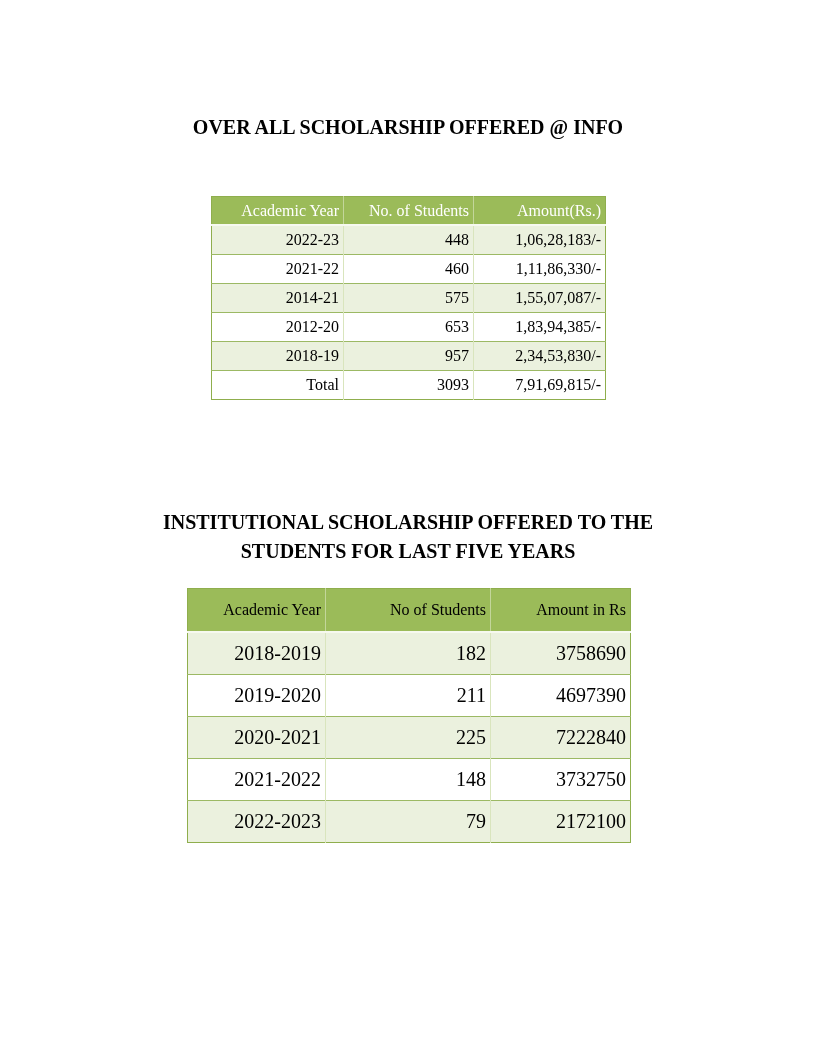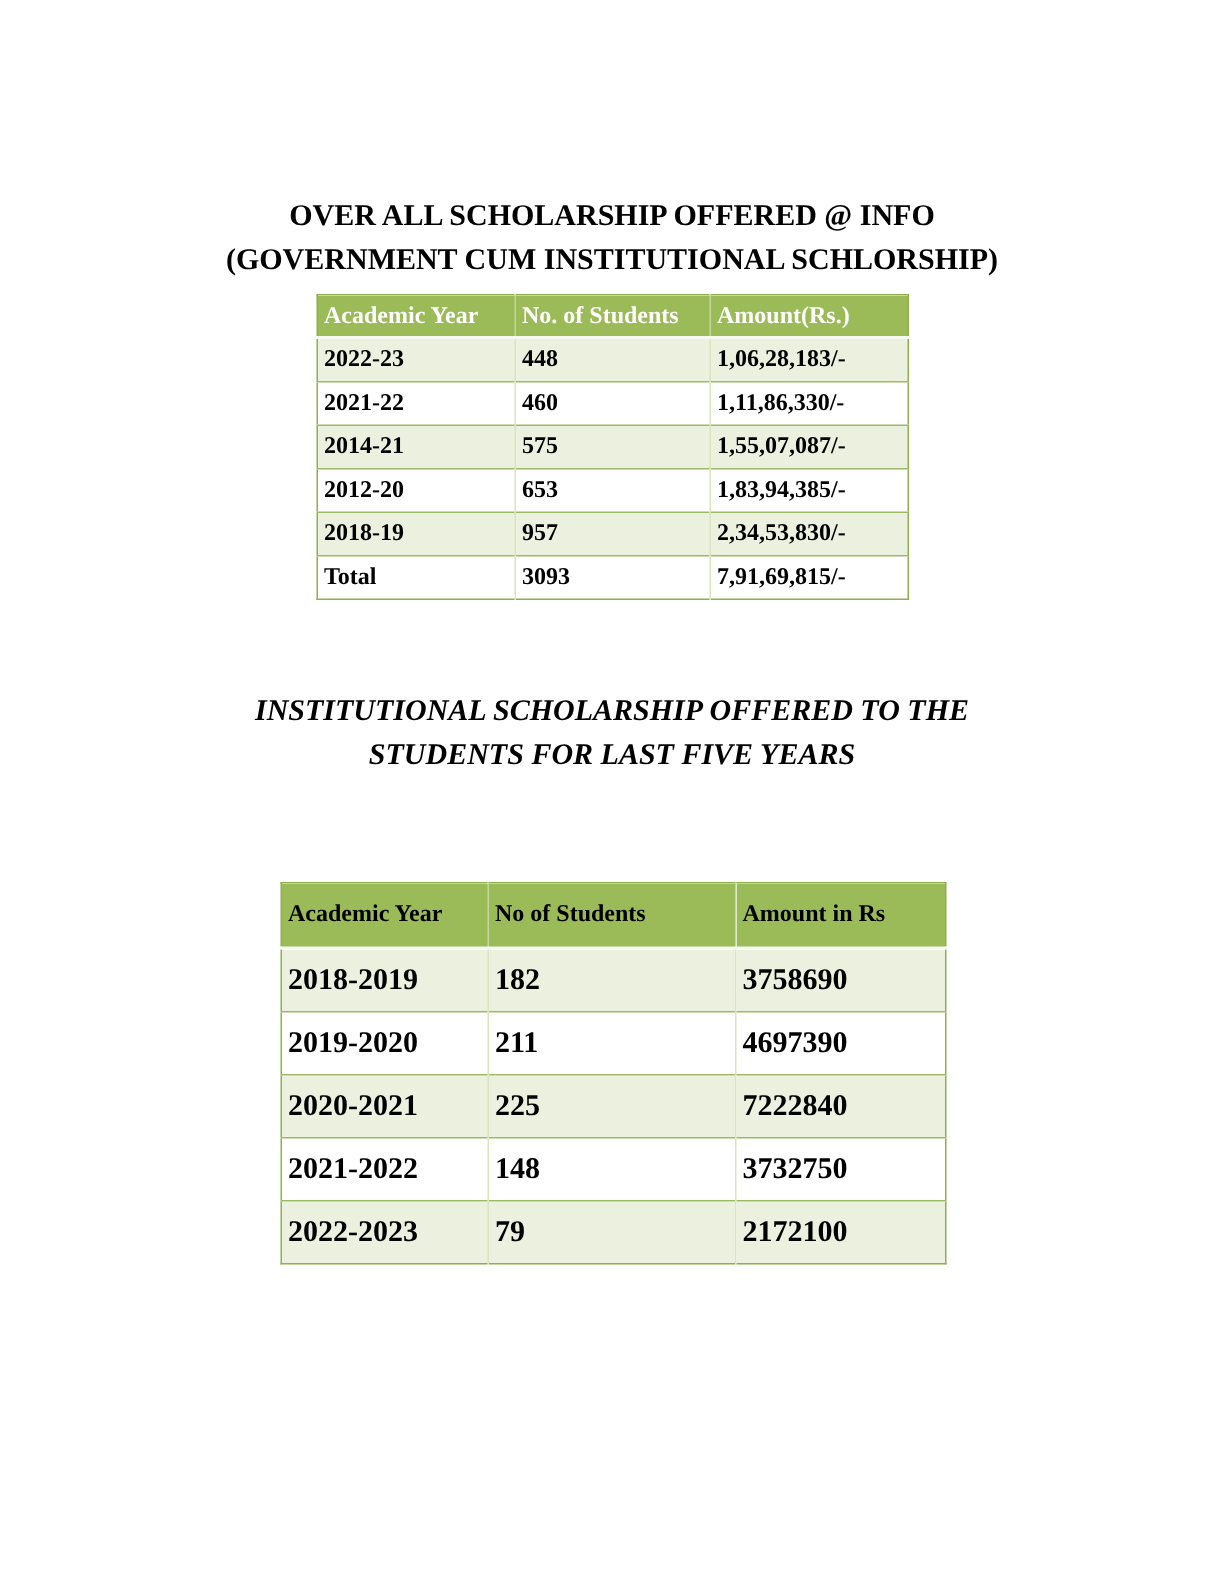--- a/index.html
+++ b/index.html
@@ -20,32 +20,32 @@
     left: 0;
     right: 0;
     margin: 0;
     text-align: center;
     font-size: 20px;
     line-height: 29px;
     font-weight: 700;
     color: #000000;
   }
   .title .line { display: block; }
-  .title1 { top: 130px; }
-  .title2 { top: 460px; font-style: italic; }
+  .title1 { top: 113px; }
+  .title2 { top: 508px; }
 
   table.sch-table {
     position: absolute;
     border-collapse: collapse;
     table-layout: fixed;
   }
   table.sch-table th,
   table.sch-table td {
-    font-weight: 700;
-    text-align: left;
+    font-weight: 400;
+    text-align: right;
     vertical-align: middle;
     padding: 0 4px;
     overflow: hidden;
   }
   
   table.sch-table {
     border: 1.5px solid var(--border-green, #8fae4d);
   }
   
   table.sch-table th {
@@ -97,21 +97,20 @@
     height: 41px;
   }
 </style>
 </head>
 <body>
 
 <div class="page">
 
   <h1 class="title title1">
     <span class="line">OVER ALL SCHOLARSHIP OFFERED @ INFO</span>
-    <span class="line">(GOVERNMENT CUM INSTITUTIONAL SCHLORSHIP)</span>
   </h1>
 
   <table class="sch-table table1">
     <colgroup>
       <col style="width:132px">
       <col style="width:130px">
       <col style="width:132px">
     </colgroup>
     <thead>
       <tr>

